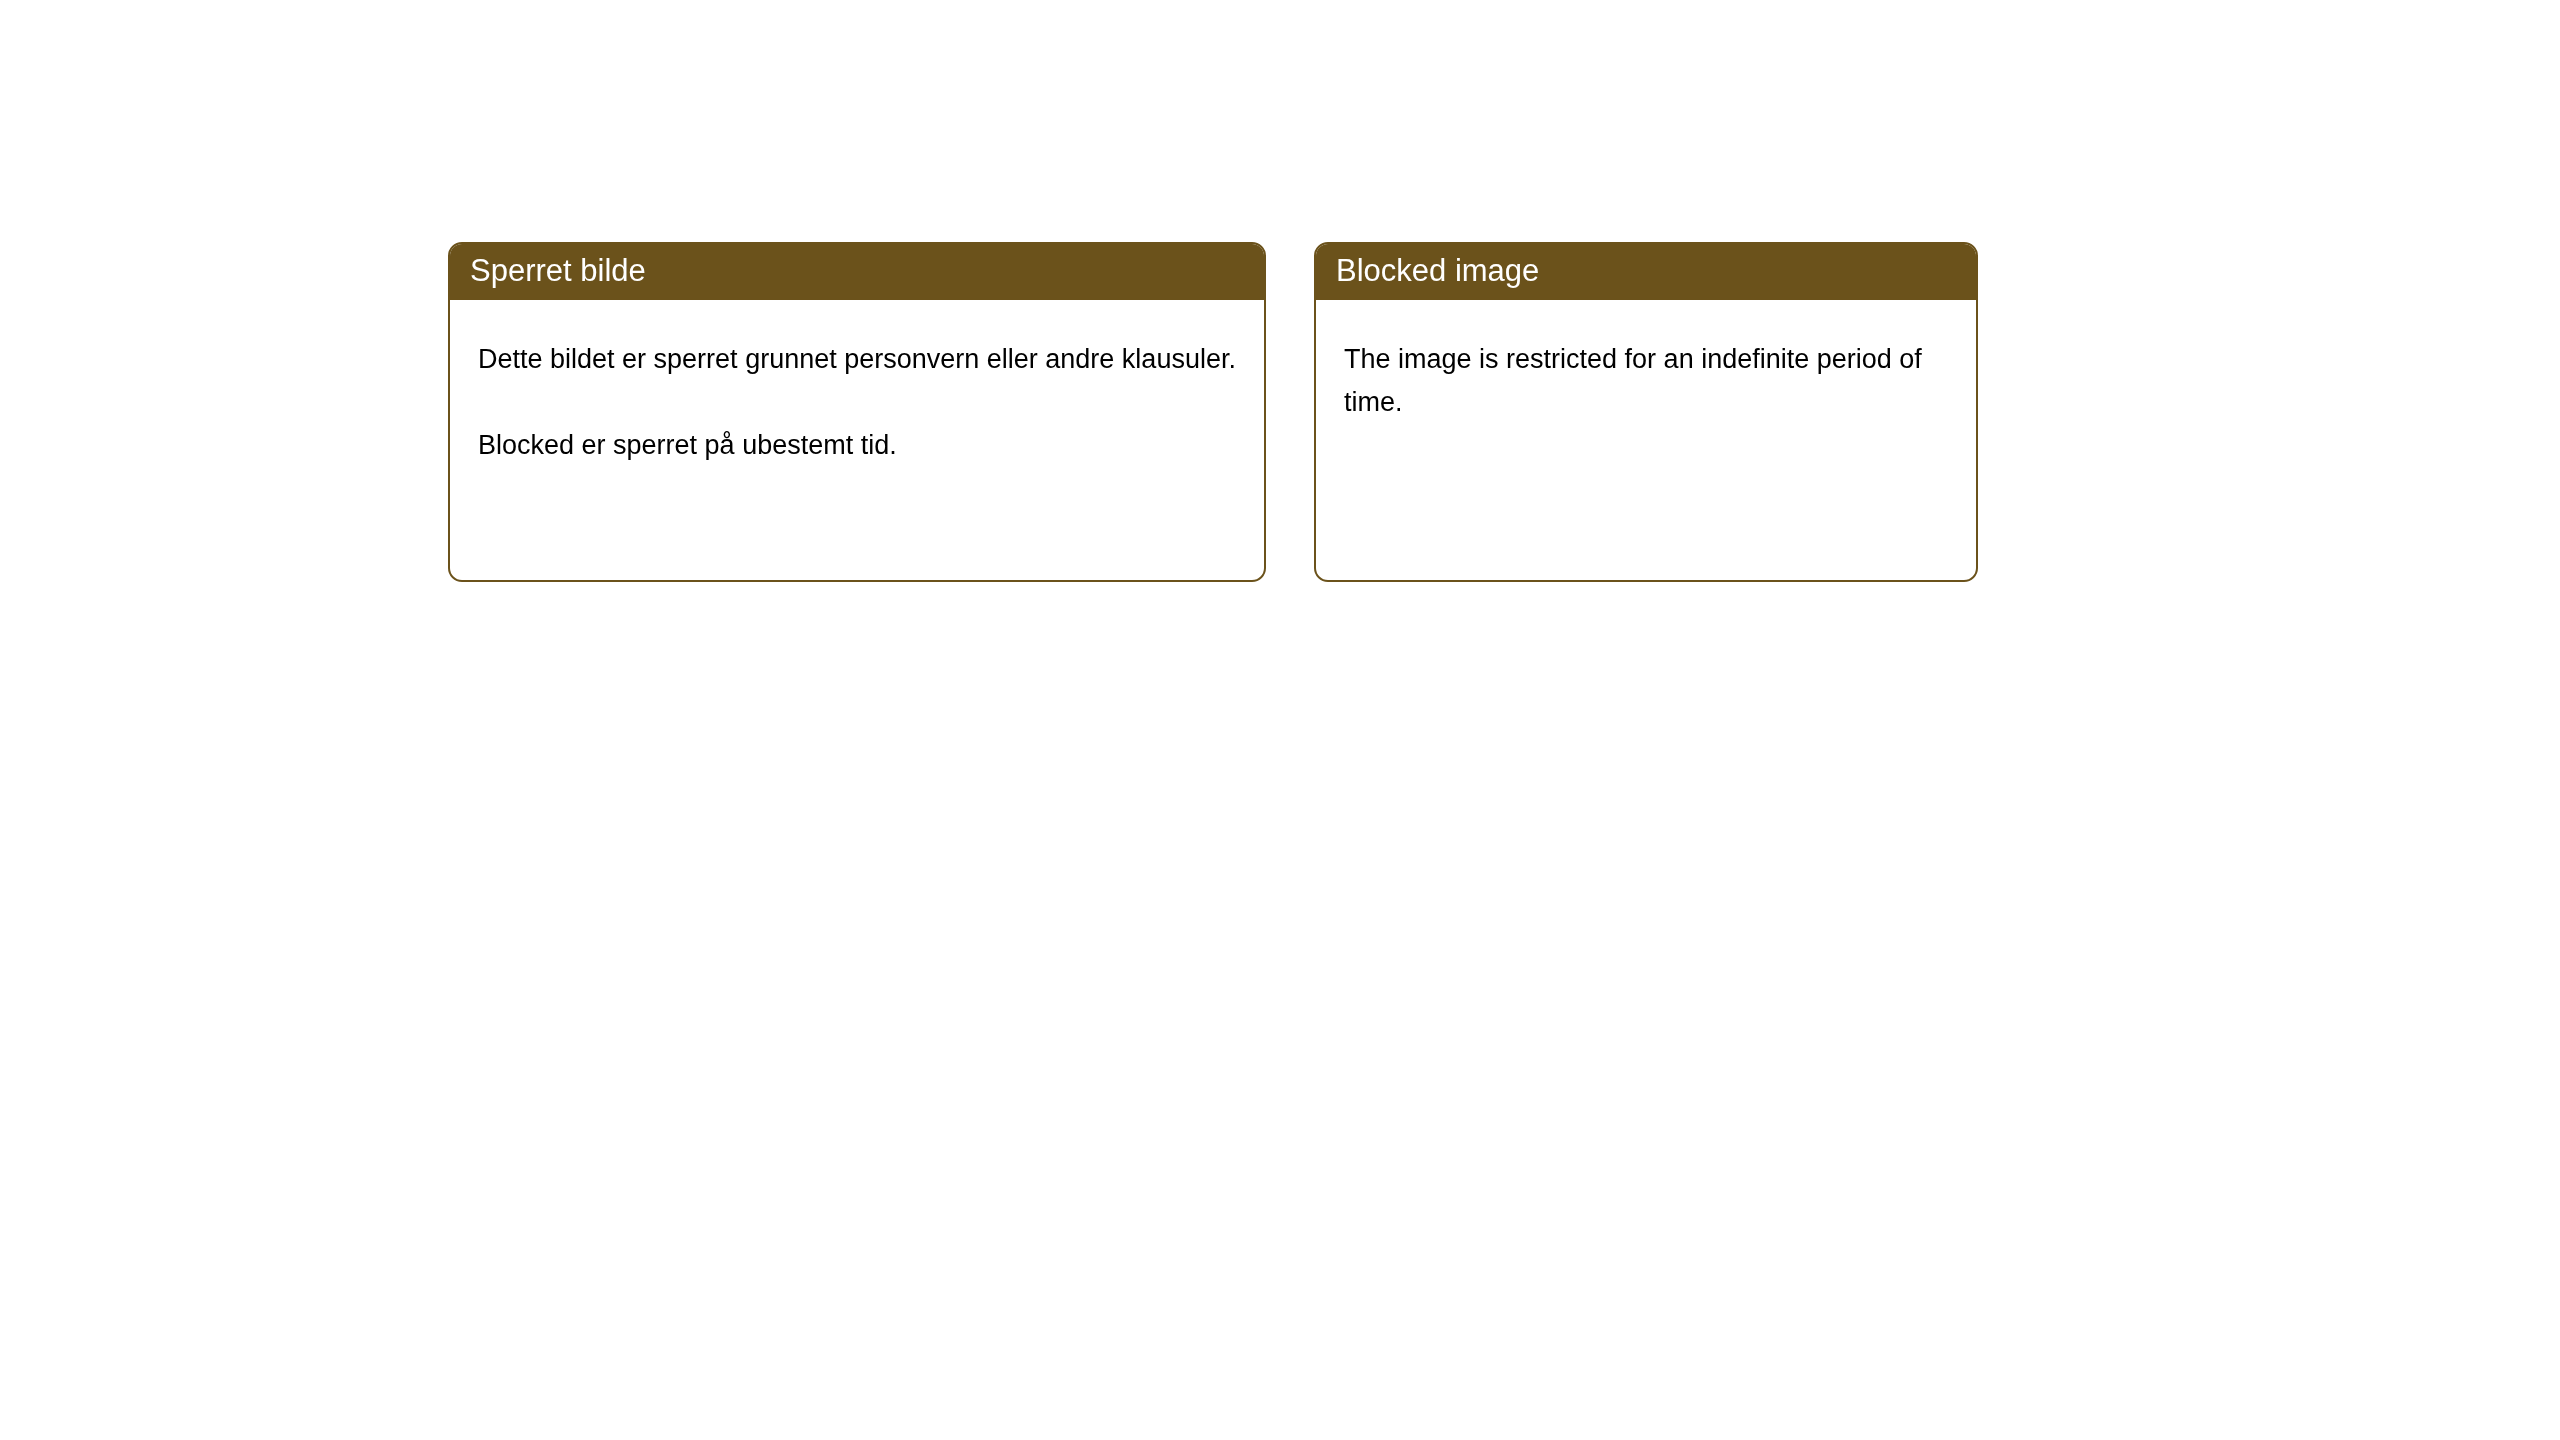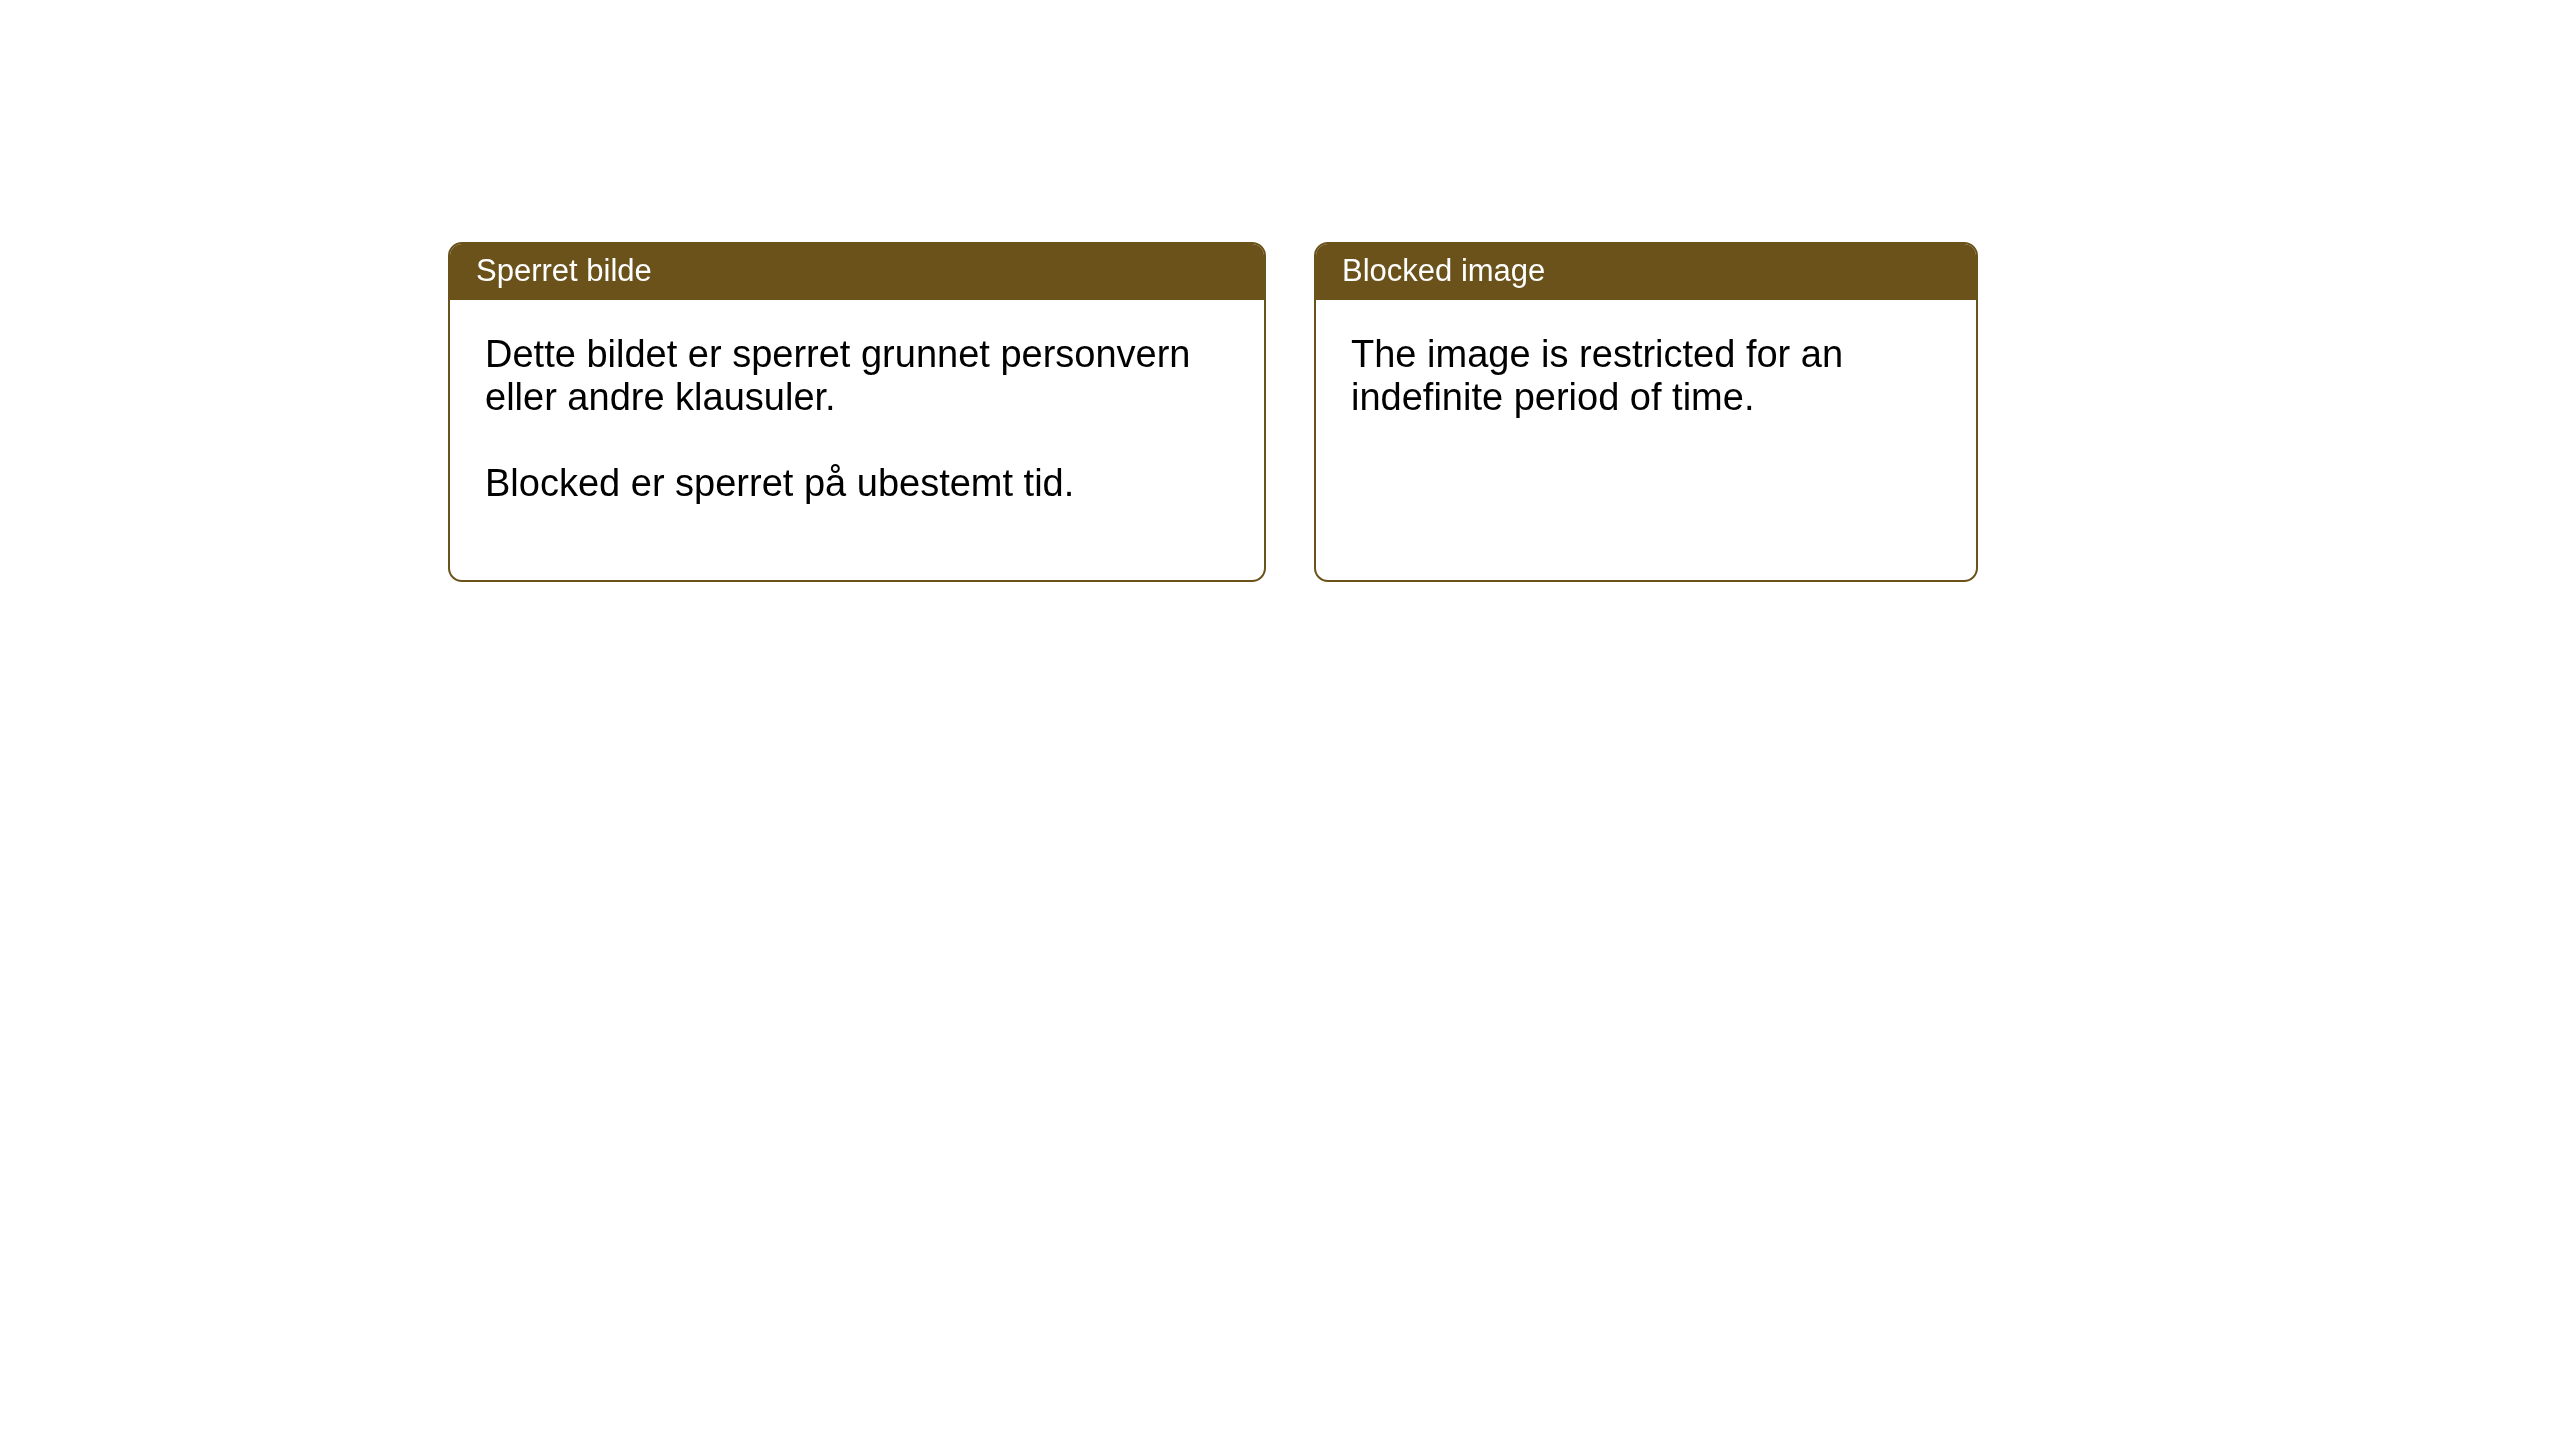--- a/index.html
+++ b/index.html
@@ -40,46 +40,46 @@
     min-height: 340px;
   }
 
   .notice-card.card-en {
     width: 664px;
     min-height: 340px;
   }
 
   .card-header {
     background: #6b521b;
-    margin: -2px -2px 4px -2px;
-    padding: 10px 0 10px 28px;
+    margin: -2px -2px 16px -2px;
+    padding: 10px 0 10px 22px;
     border-top-left-radius: 14px;
     border-top-right-radius: 14px;
   }
 
   .card-title {
     color: #ffffff;
     font-size: 31px;
     font-weight: 400;
     line-height: 38px;
     letter-spacing: 0px;
     white-space: nowrap;
   }
 
   .card-body {
     padding: 18px 20px 20px 24px;
     flex: 1 1 auto;
   }
 
   .card-paragraph {
     color: #000000;
-    font-size: 38px;
+    font-size: 27px;
     font-weight: 400;
     line-height: 43px;
-    margin: 11px;
+    margin: 4px;
   }
 
   .card-paragraph + .card-paragraph {
     margin-top: 43px;
   }
 </style>
 </head>
 <body>
 
 <div class="notice-panels">

